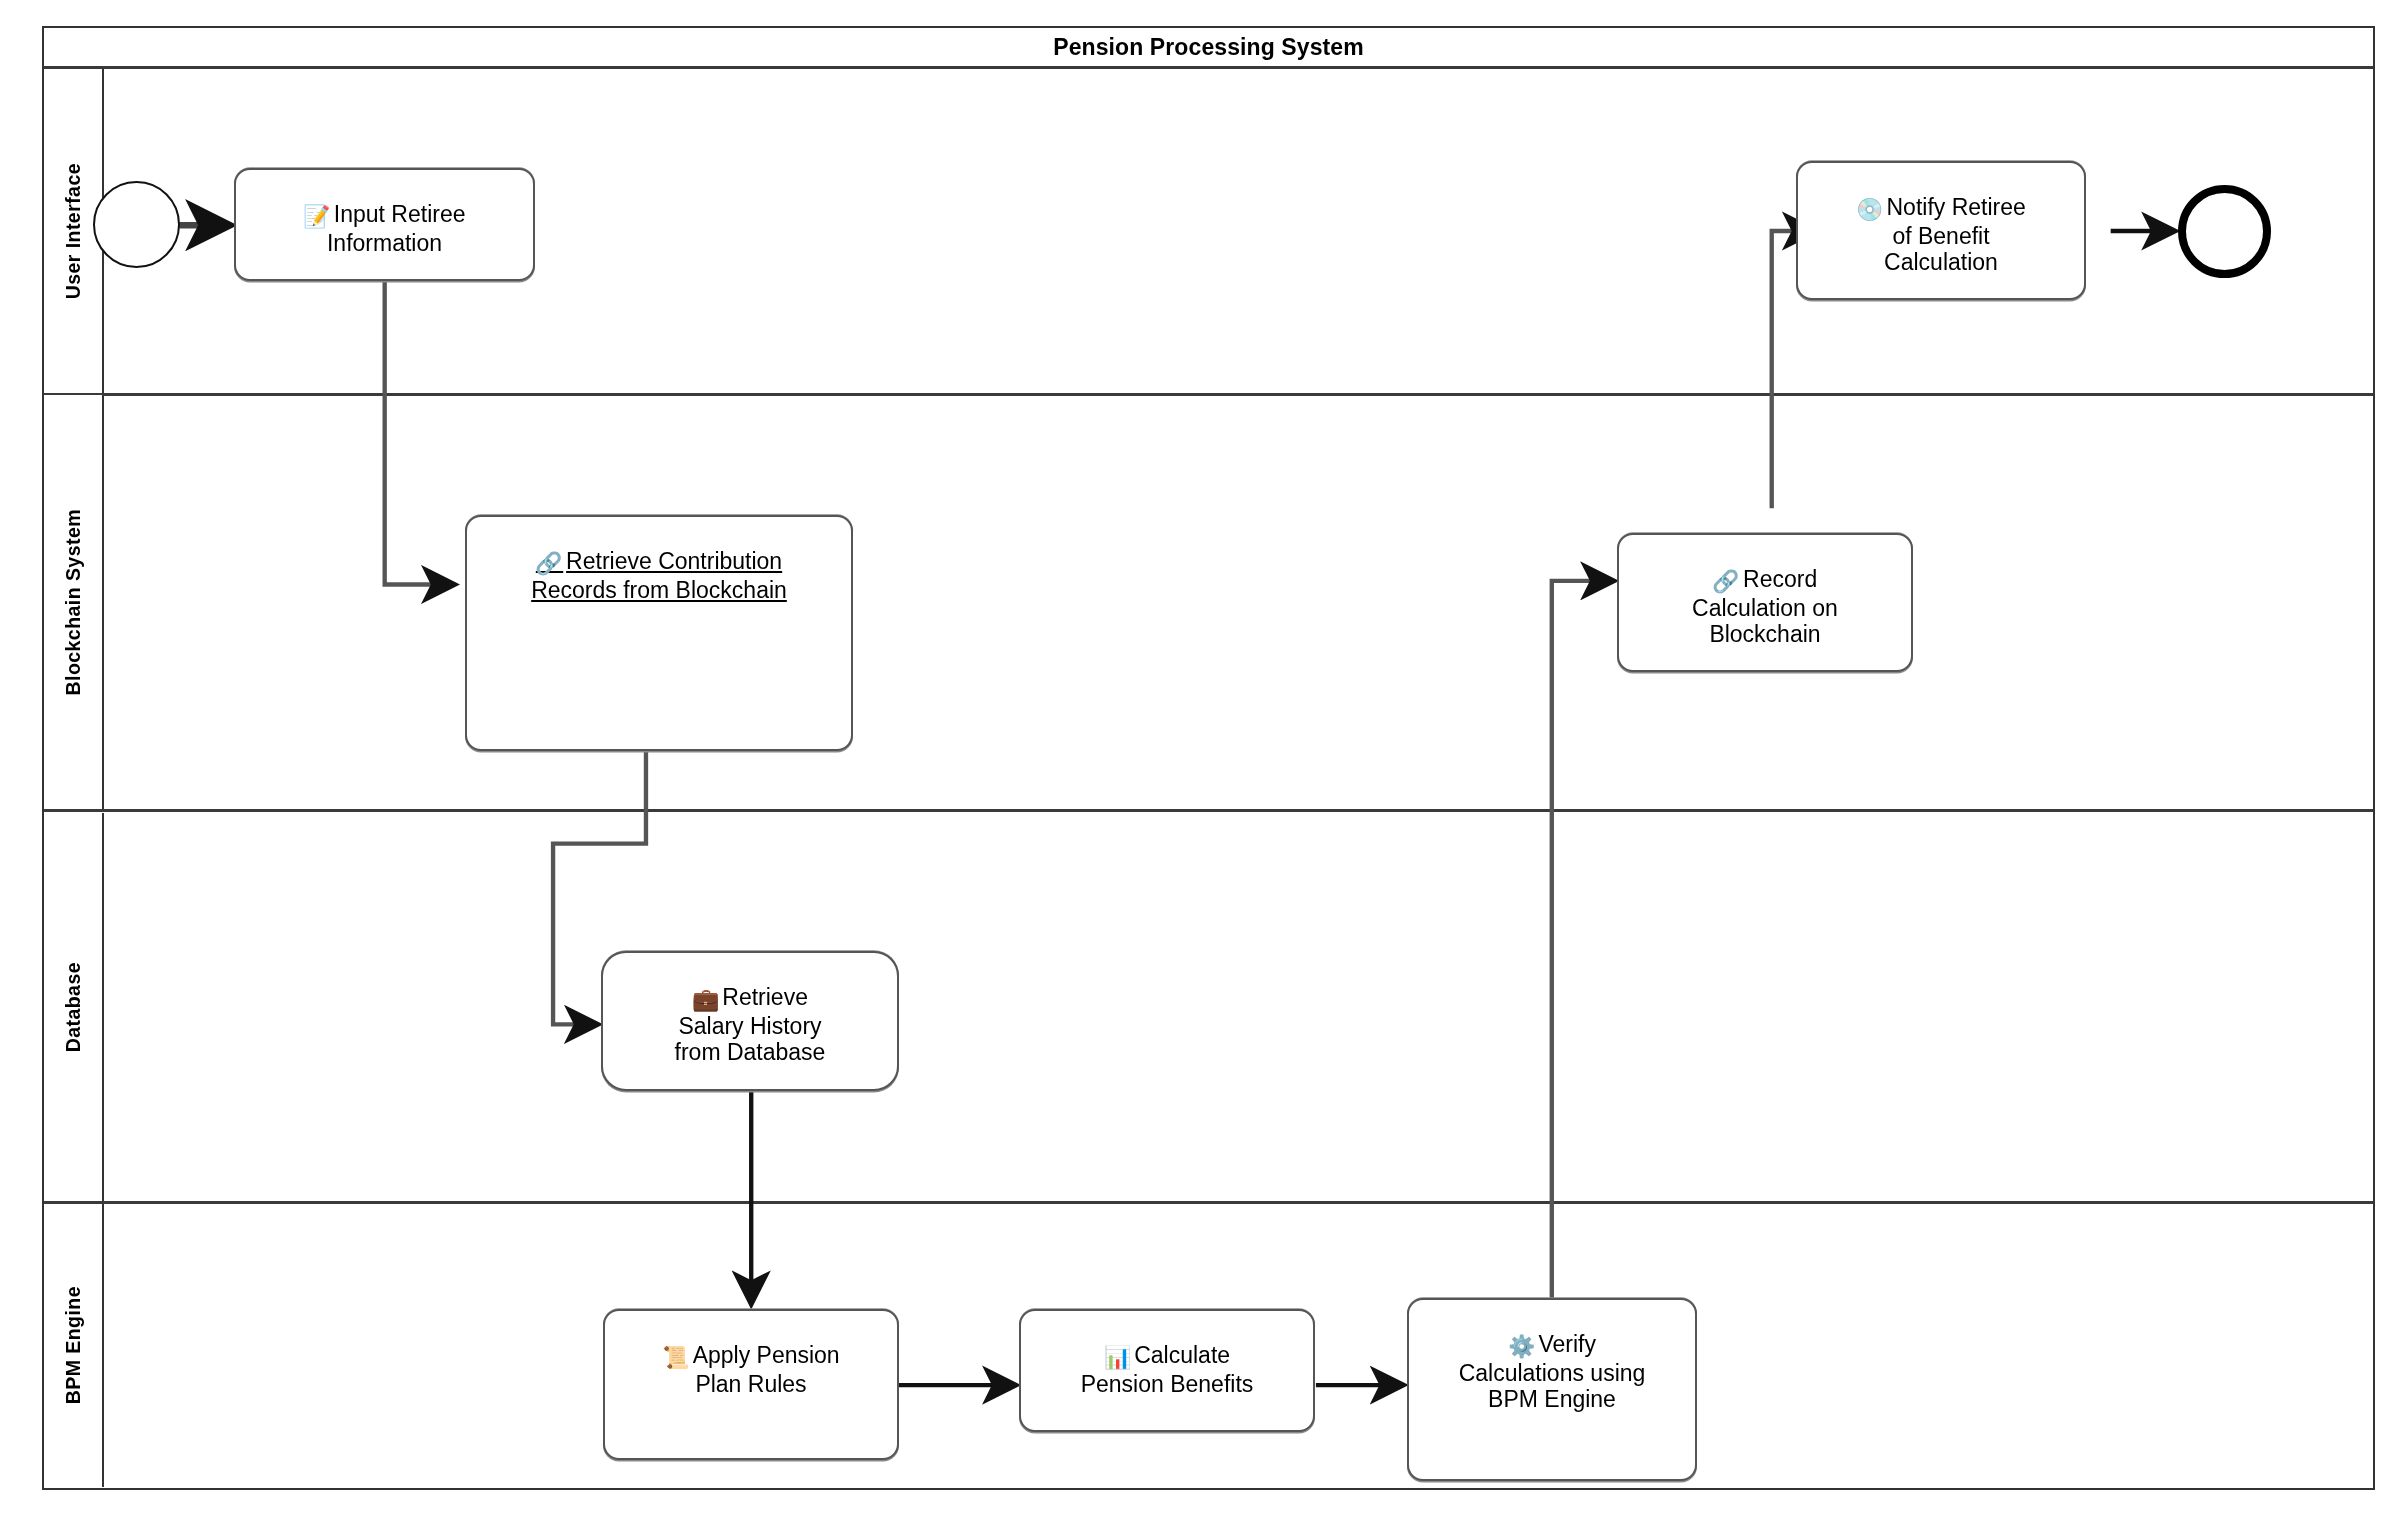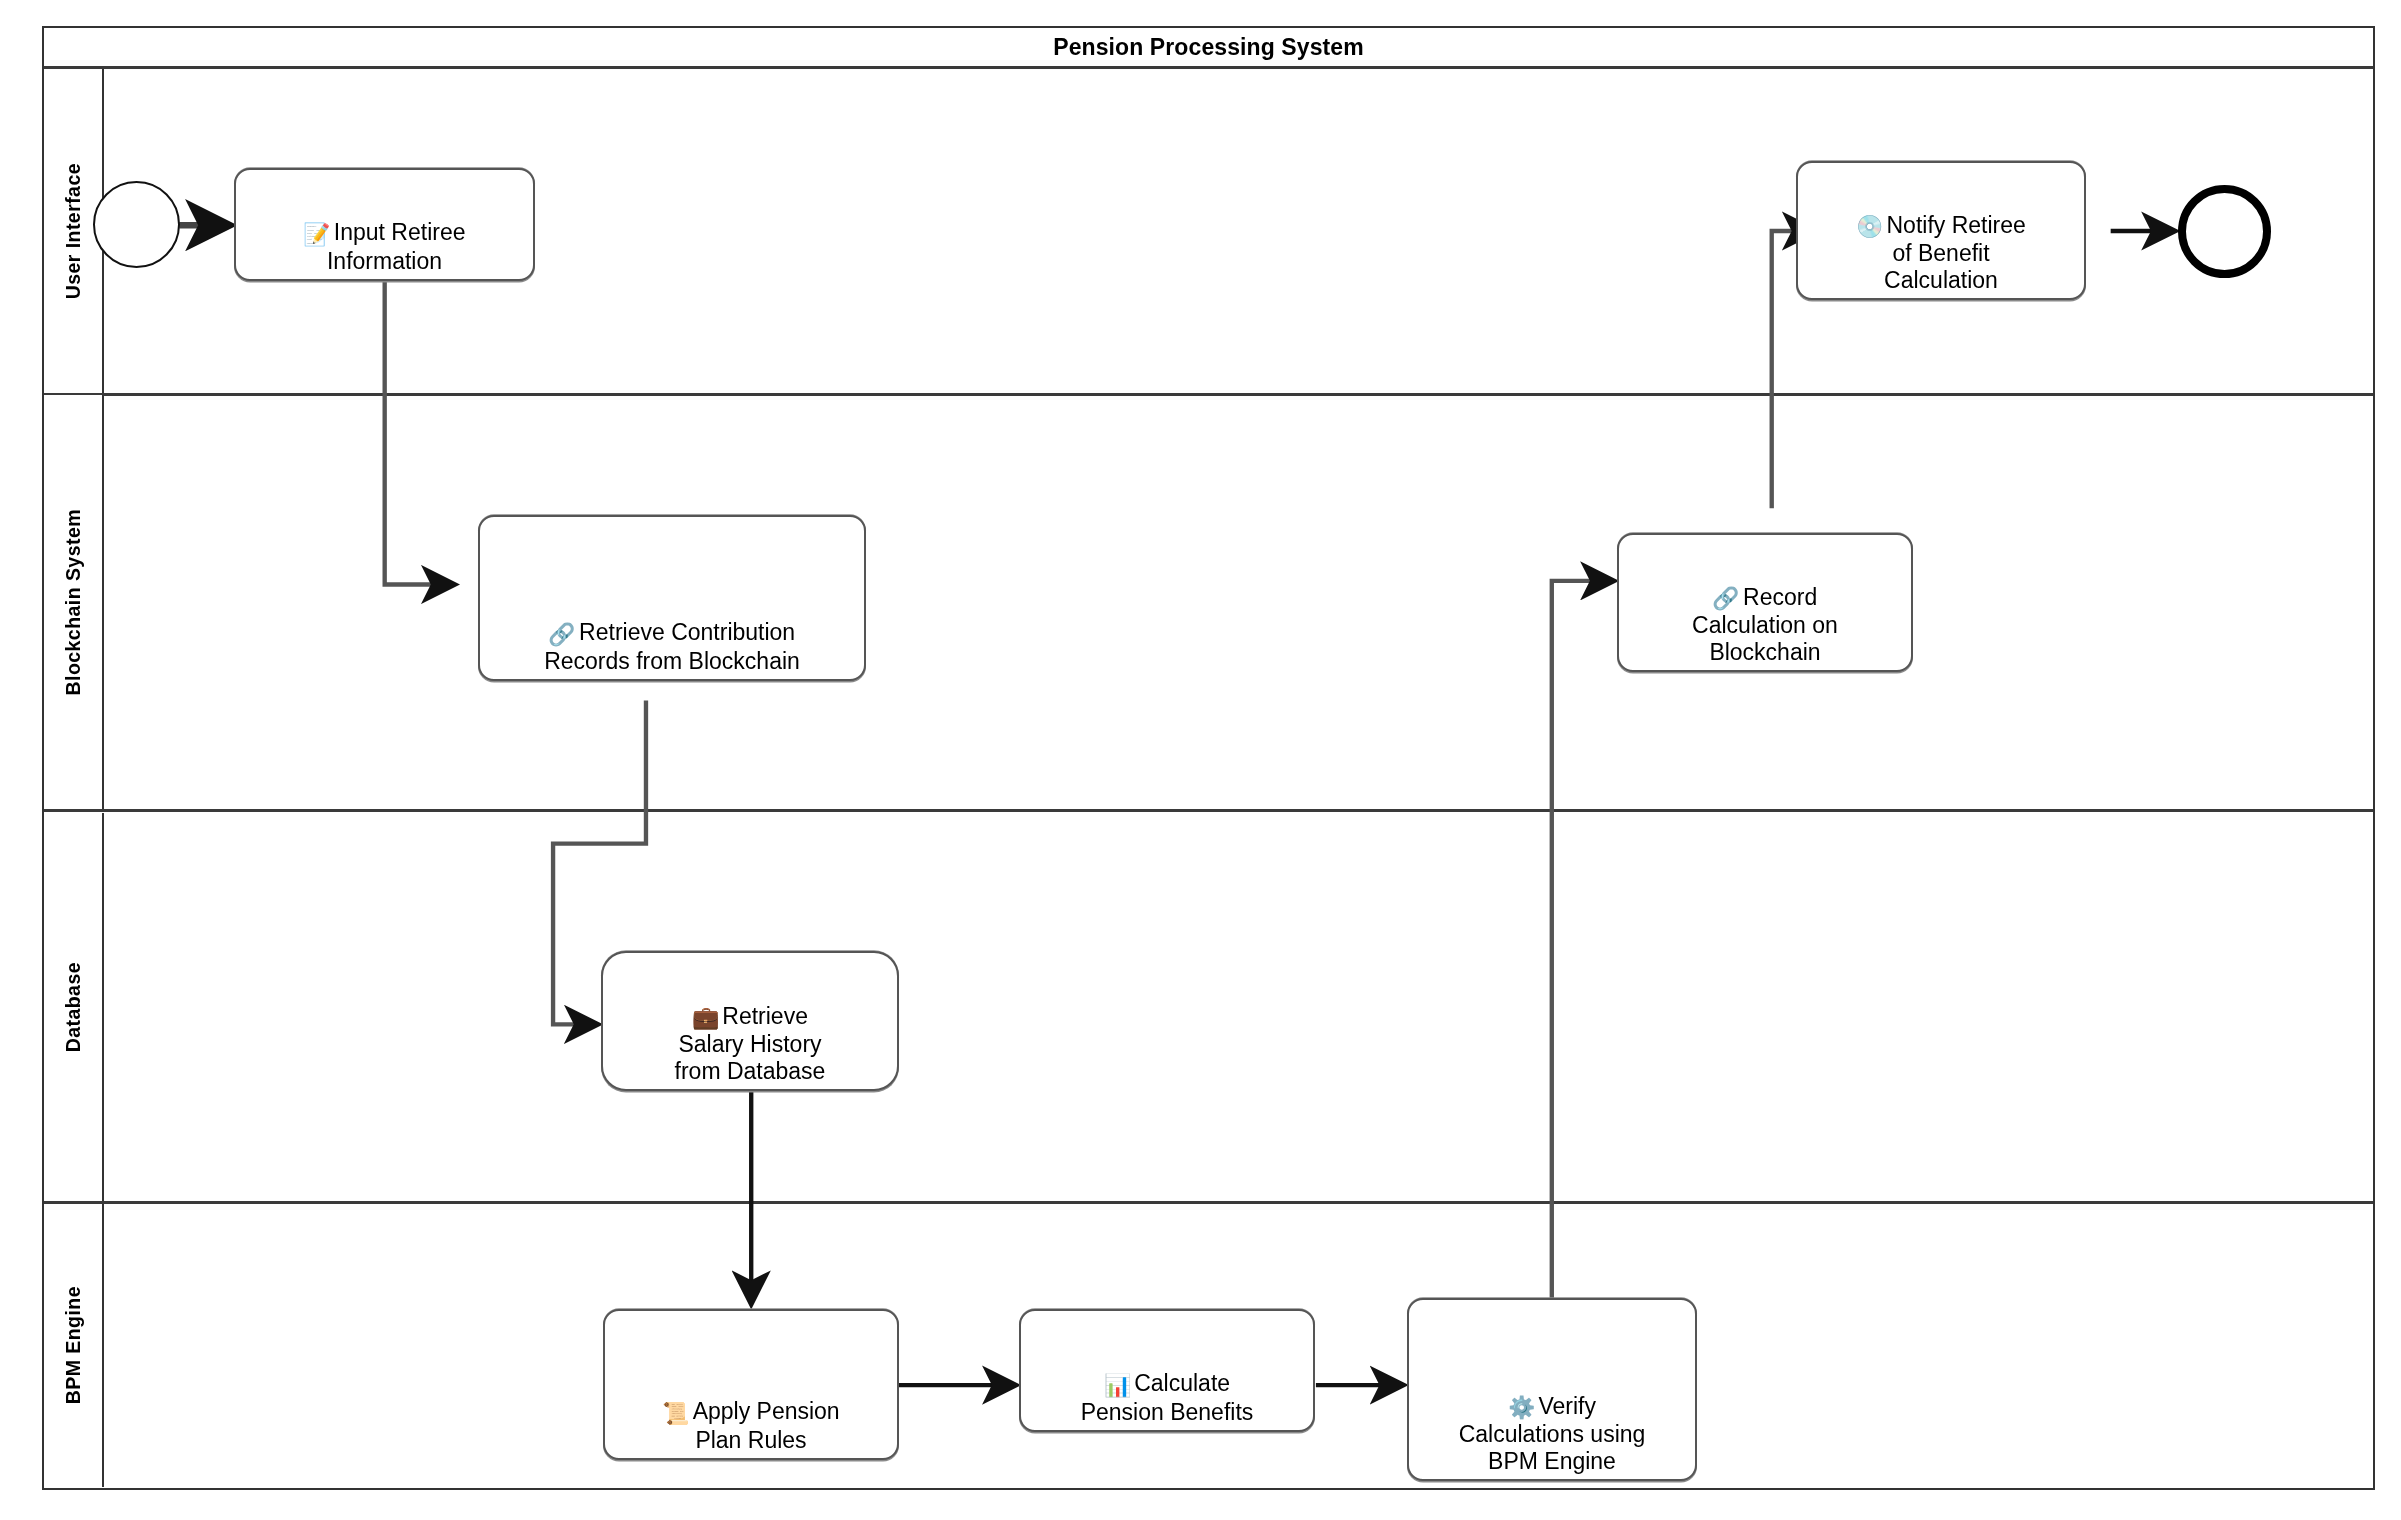--- a/index.html
+++ b/index.html
@@ -92,21 +92,21 @@
 
   
   .task {
     position: absolute;
     box-sizing: border-box;
     background: #ffffff;
     border: 2.2px solid #555555;
     border-radius: 16px;
     box-shadow: 0 1.5px 0 0 #8a8a8a, 0 -0.7px 0 0 #8a8a8a;
     display: flex;
-    align-items: flex-end;
+    align-items: flex-start;
     justify-content: center;
     text-align: center;
     padding: 4.4px 7.3px;
     z-index: 5;
   }
   .task-label {
     font-size: 23px;
     line-height: 1.17;
     color: #000000;
     font-weight: normal;
@@ -206,21 +206,21 @@
   </div>
 
   <div class="task" style="left:1796px; top:161px; width:290px; height:139px;">
     <div class="task-label">
       <span class="ticon">💿</span><span>Notify Retiree
 of Benefit
 Calculation</span>
     </div>
   </div>
 
-  <div class="task" style="left:478px; top:515px; width:388px; height:166px;">
+  <div class="task" style="left:465px; top:515px; width:388px; height:236px;text-decoration:underline;">
     <div class="task-label">
       <span class="ticon">🔗</span><span>Retrieve Contribution
 Records from Blockchain</span>
     </div>
   </div>
 
   <div class="task" style="left:1617px; top:533px; width:296px; height:139px;">
     <div class="task-label">
       <span class="ticon">🔗</span><span>Record
 Calculation on

